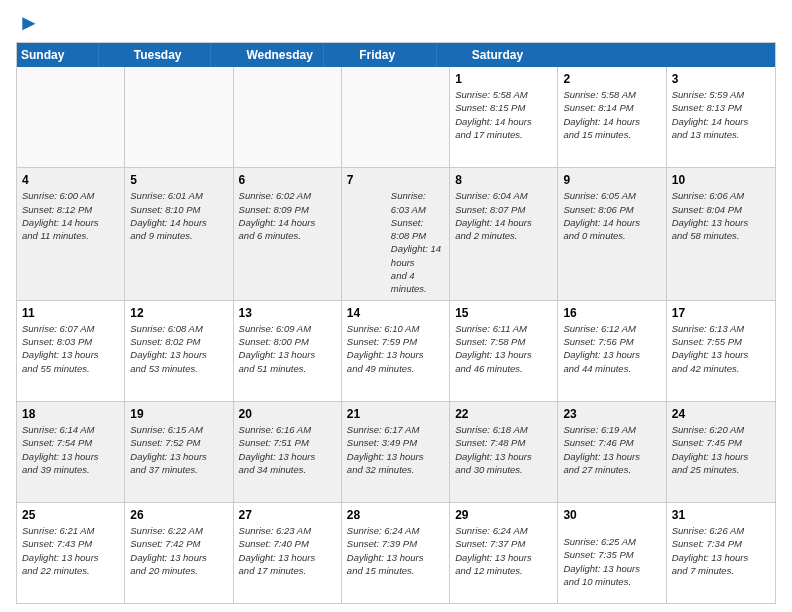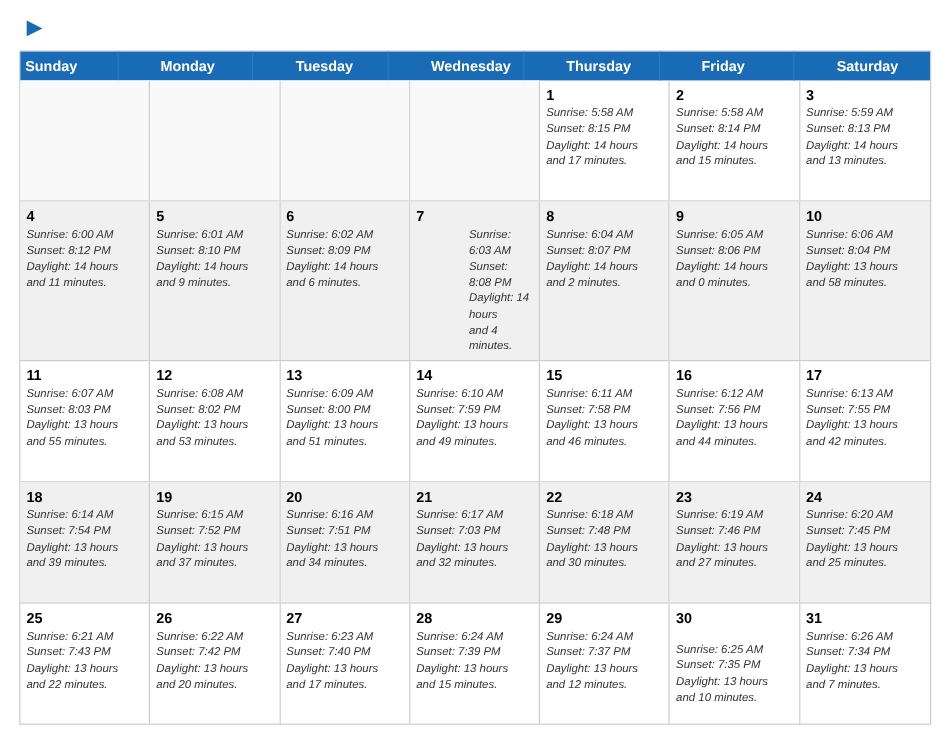--- a/index.html
+++ b/index.html
@@ -53,24 +53,22 @@
     </div>
     <div class="title-block">
       <div class="month-title"></div>
       <div class="location-title"></div>
     </div>
   </div>
 
   <div class="calendar">
     <div class="cal-header">
     <div class="cal-header-cell">Sunday</div>
-        <div class="cal-header-cell">Monday</div>
         <div class="cal-header-cell">Tuesday</div>
         <div class="cal-header-cell">Wednesday</div>
-        <div class="cal-header-cell">Thursday</div>
         <div class="cal-header-cell">Friday</div>
         <div class="cal-header-cell">Saturday</div>
       </div>
     <div class="cal-body">
     <div class="cal-row">
           <div class="cal-cell empty"></div>
           <div class="cal-cell empty"></div>
           <div class="cal-cell empty"></div>
           <div class="cal-cell empty"></div>
           <div class="cal-cell">
@@ -215,21 +213,21 @@
           <div class="cal-cell shaded">
             <div class="day-num">20</div>
             <div class="day-info" style="white-space: pre-line;">Sunrise: 6:16 AM
 Sunset: 7:51 PM
 Daylight: 13 hours
 and 34 minutes.</div>
           </div>
           <div class="cal-cell shaded">
             <div class="day-num">21</div>
             <div class="day-info" style="white-space: pre-line;">Sunrise: 6:17 AM
-Sunset: 7:03 PM
+Sunset: 3:49 PM
 Daylight: 13 hours
 and 32 minutes.</div>
           </div>
           <div class="cal-cell shaded">
             <div class="day-num">22</div>
             <div class="day-info" style="white-space: pre-line;">Sunrise: 6:18 AM
 Sunset: 7:48 PM
 Daylight: 13 hours
 and 30 minutes.</div>
           </div>

